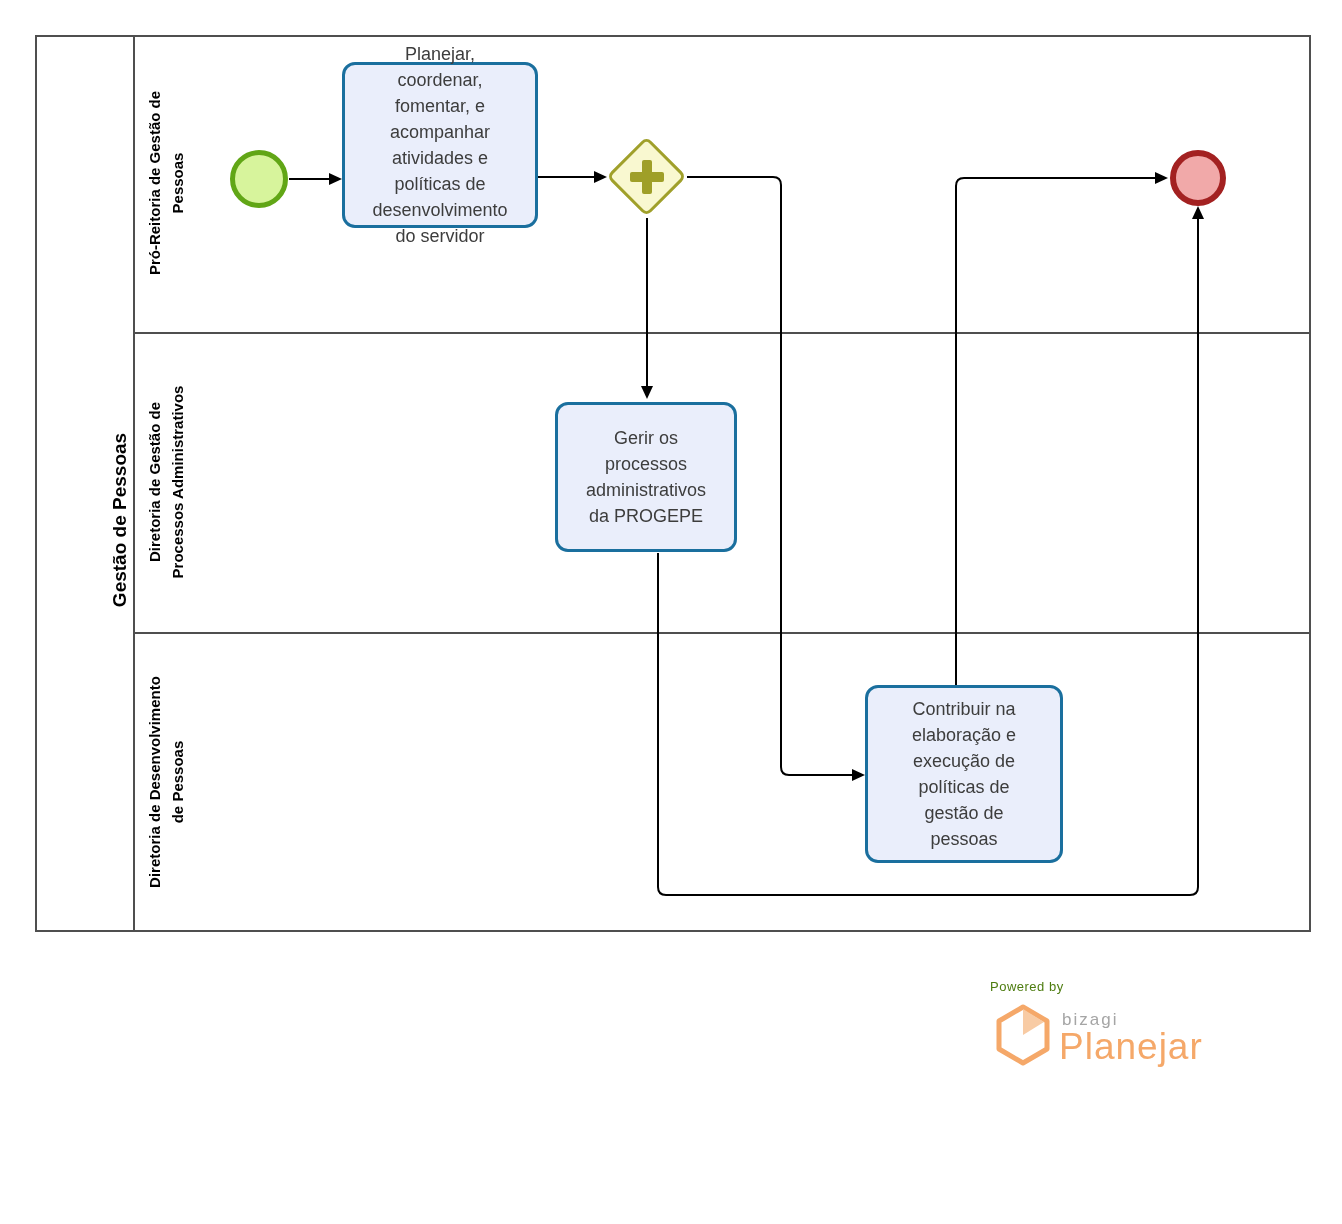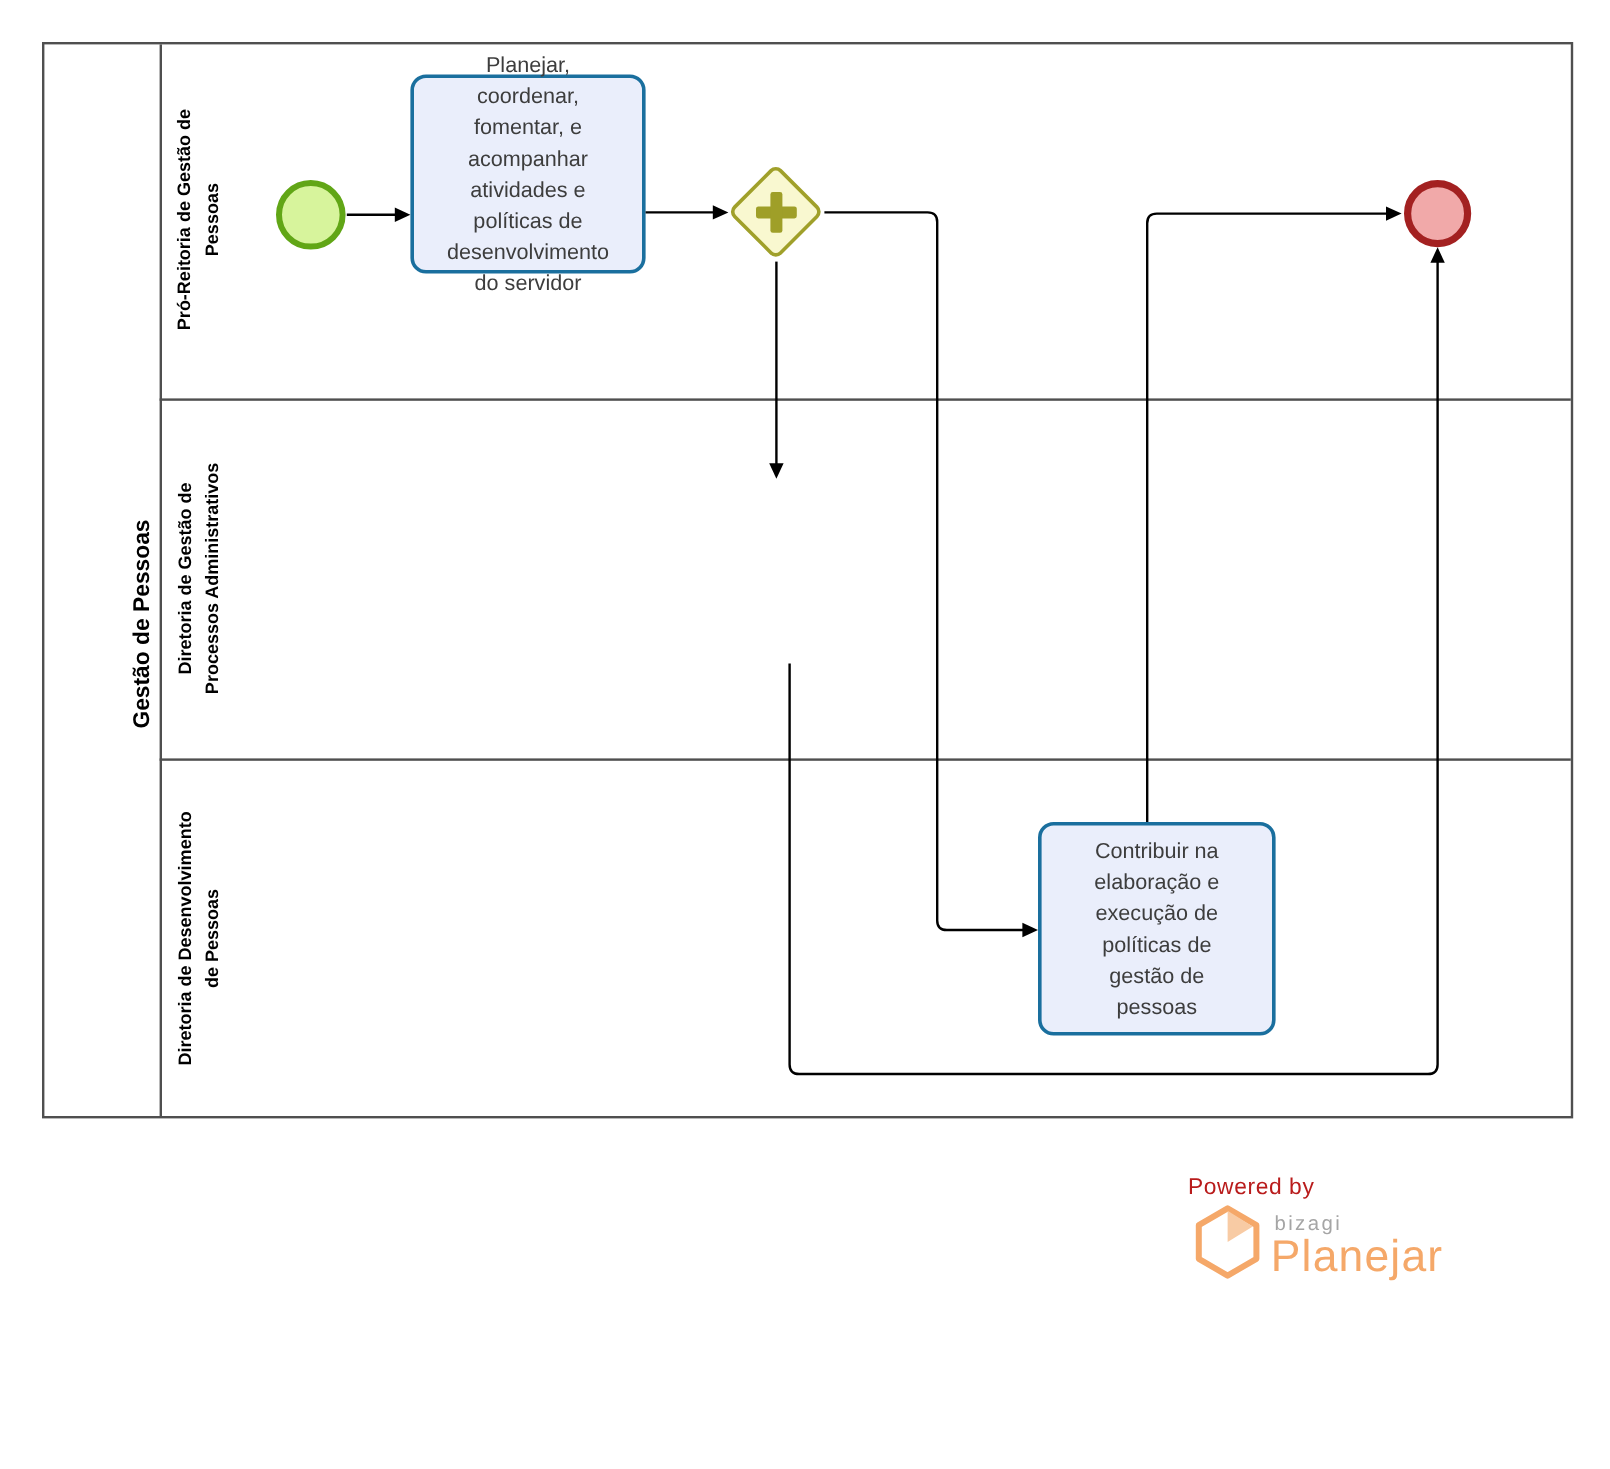--- a/index.html
+++ b/index.html
@@ -60,21 +60,21 @@
     position:absolute;left:11px;top:11px;width:57px;height:57px;box-sizing:border-box;
     transform:rotate(45deg);border:3px solid #a0a02a;border-radius:7px;background:#f9f8d0;
   }
   .gateway .bar-h{position:absolute;left:23px;top:35px;width:34px;height:10px;background:#9f9f28;border-radius:2px;}
   .gateway .bar-v{position:absolute;left:35px;top:23px;width:10px;height:34px;background:#9f9f28;border-radius:2px;}
   
   svg.flows{position:absolute;left:0;top:0;width:1342px;height:1224px;pointer-events:none;}
   svg.flows path{stroke:#000;stroke-width:2;fill:none;}
   svg.flows polygon{fill:#000;stroke:none;}
   
-  .powered-by{position:absolute;left:990px;top:979px;font-size:19px;color:#b91c1c;letter-spacing:0.5px;}
+  .powered-by{position:absolute;left:990px;top:979px;font-size:13px;color:#4d7c0f;letter-spacing:0.5px;}
   .logo-hex{position:absolute;left:992px;top:1002px;}
   .brand-bizagi{position:absolute;left:1062px;top:1010px;font-size:17px;color:#a5a5a5;letter-spacing:2px;text-align:right;}
   .brand-modeler{position:absolute;left:1059px;top:1026px;font-size:37px;color:#f5a869;letter-spacing:1px;}
 </style>
 </head>
 <body>
 
 <div class="canvas">
 
   <div class="pool">
@@ -102,20 +102,24 @@
 políticas de
 desenvolvimento
 do servidor</div>
 
   <div class="gateway">
     <div class="diamond"></div>
     <div class="bar-h"></div>
     <div class="bar-v"></div>
   </div>
 
+  <div class="task t2">Gerir os
+processos
+administrativos
+da PROGEPE</div>
 
   <div class="task t3">Contribuir na
 elaboração e
 execução de
 políticas de
 gestão de
 pessoas</div>
 
   <div class="event end"></div>
 

